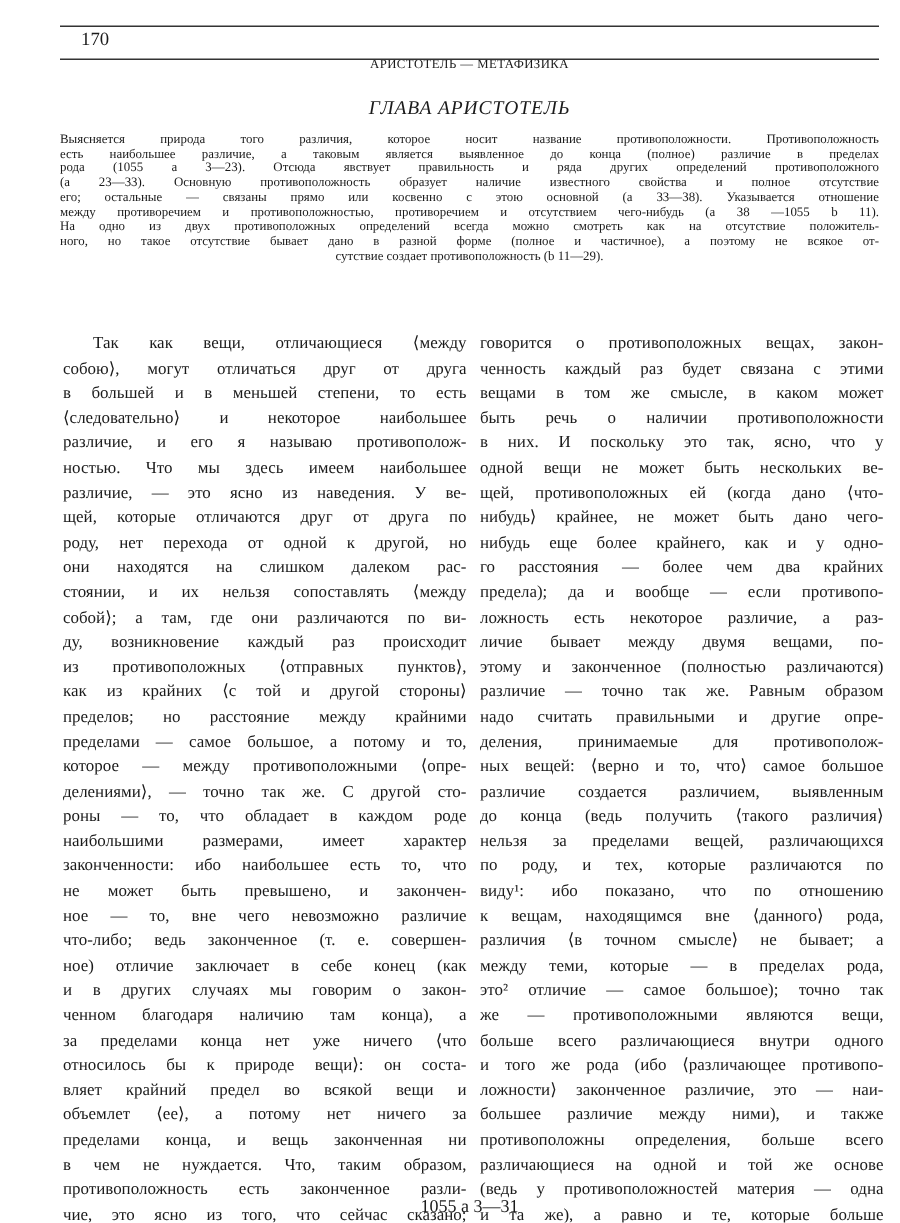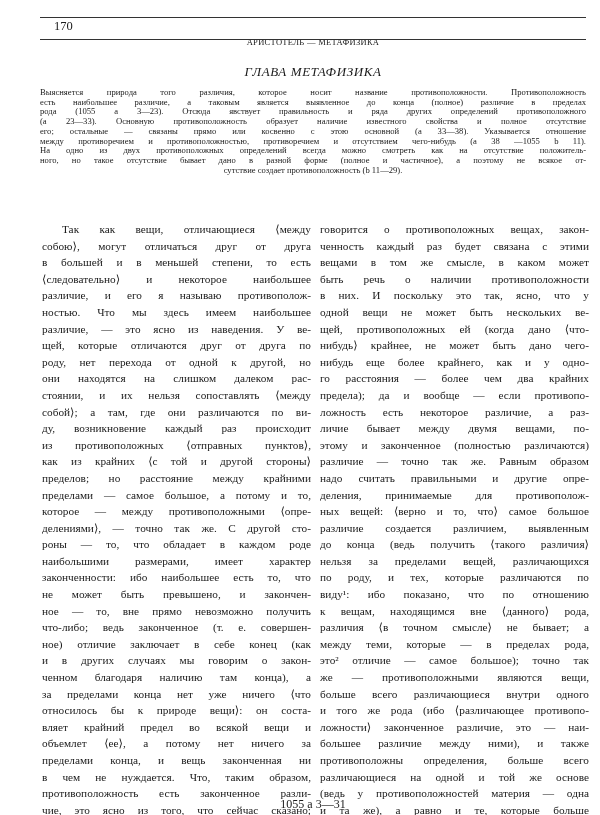--- a/index.html
+++ b/index.html
@@ -24,21 +24,21 @@
                 font-size:12px; font-family:Liberation Serif, serif; }
 </style>
 </head>
 <body>
 
 <div class="rule" style="top:17px;"></div>
 <div class="page-num">170</div>
 <div class="running-head">АРИСТОТЕЛЬ — МЕТАФИЗИКА</div>
 <div class="rule" style="top:39px;"></div>
 
-<div class="chapter-title">ГЛАВА МЕТАФИЗИКА</div>
+<div class="chapter-title">ГЛАВА АРИСТОТЕЛЬ</div>
 
 <div class="summary" id="summary">
     <span class="line">Выясняется природа того различия, которое носит название противоположности. Противоположность</span>
     <span class="line">есть наибольшее различие, а таковым является выявленное до конца (полное) различие в пределах</span>
     <span class="line">рода (1055 a 3—23). Отсюда явствует правильность и ряда других определений противоположного</span>
     <span class="line">(a 23—33). Основную противоположность образует наличие известного свойства и полное отсутствие</span>
     <span class="line">его; остальные — связаны прямо или косвенно с этою основной (a 33—38). Указывается отношение</span>
     <span class="line">между противоречием и противоположностью, противоречием и отсутствием чего-нибудь (a 38 —1055 b 11).</span>
     <span class="line">На одно из двух противоположных определений всегда можно смотреть как на отсутствие положитель-</span>
     <span class="line">ного, но такое отсутствие бывает дано в разной форме (полное и частичное), а поэтому не всякое от-</span>
@@ -62,21 +62,21 @@
     <span class="line">из противоположных ⟨отправных пунктов⟩,</span>
     <span class="line">как из крайних ⟨с той и другой стороны⟩</span>
     <span class="line">пределов; но расстояние между крайними</span>
     <span class="line">пределами — самое большое, а потому и то,</span>
     <span class="line">которое — между противоположными ⟨опре-</span>
     <span class="line">делениями⟩, — точно так же. С другой сто-</span>
     <span class="line">роны — то, что обладает в каждом роде</span>
     <span class="line">наибольшими размерами, имеет характер</span>
     <span class="line">законченности: ибо наибольшее есть то, что</span>
     <span class="line">не может быть превышено, и закончен-</span>
-    <span class="line">ное — то, вне прямо невозможно получить</span>
+    <span class="line">ное — то, вне чего невозможно различие</span>
     <span class="line">что-либо; ведь законченное (т. е. совершен-</span>
     <span class="line">ное) отличие заключает в себе конец (как</span>
     <span class="line">и в других случаях мы говорим о закон-</span>
     <span class="line">ченном благодаря наличию там конца), а</span>
     <span class="line">за пределами конца нет уже ничего ⟨что</span>
     <span class="line">относилось бы к природе вещи⟩: он соста-</span>
     <span class="line">вляет крайний предел во всякой вещи и</span>
     <span class="line">объемлет ⟨ее⟩, а потому нет ничего за</span>
     <span class="line">пределами конца, и вещь законченная ни</span>
     <span class="line">в чем не нуждается. Что, таким образом,</span>

